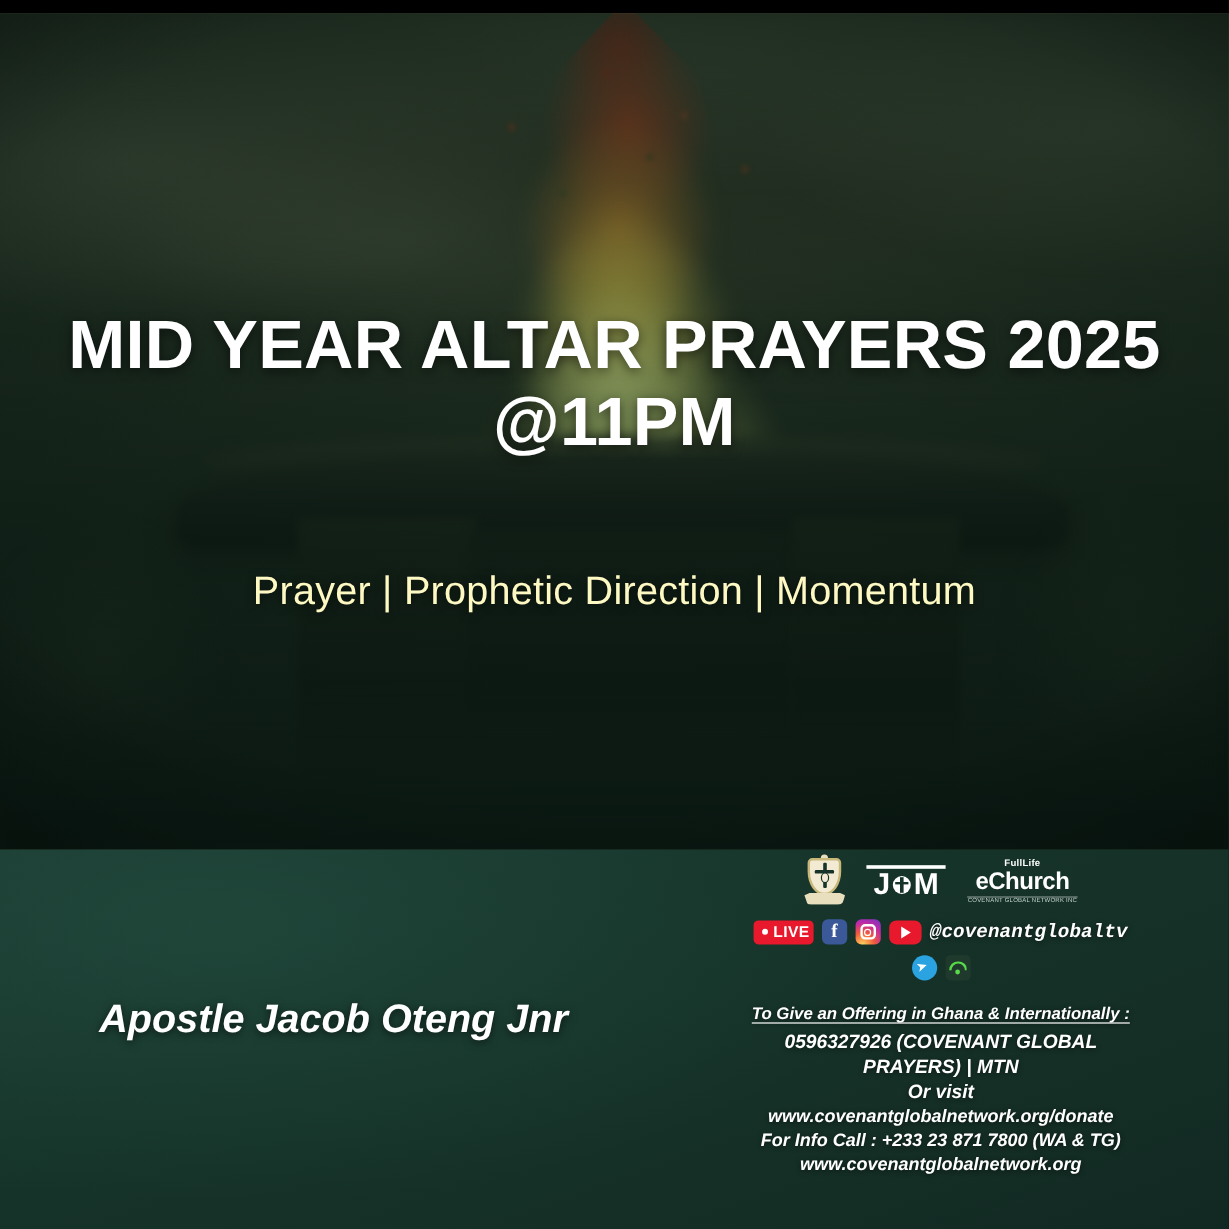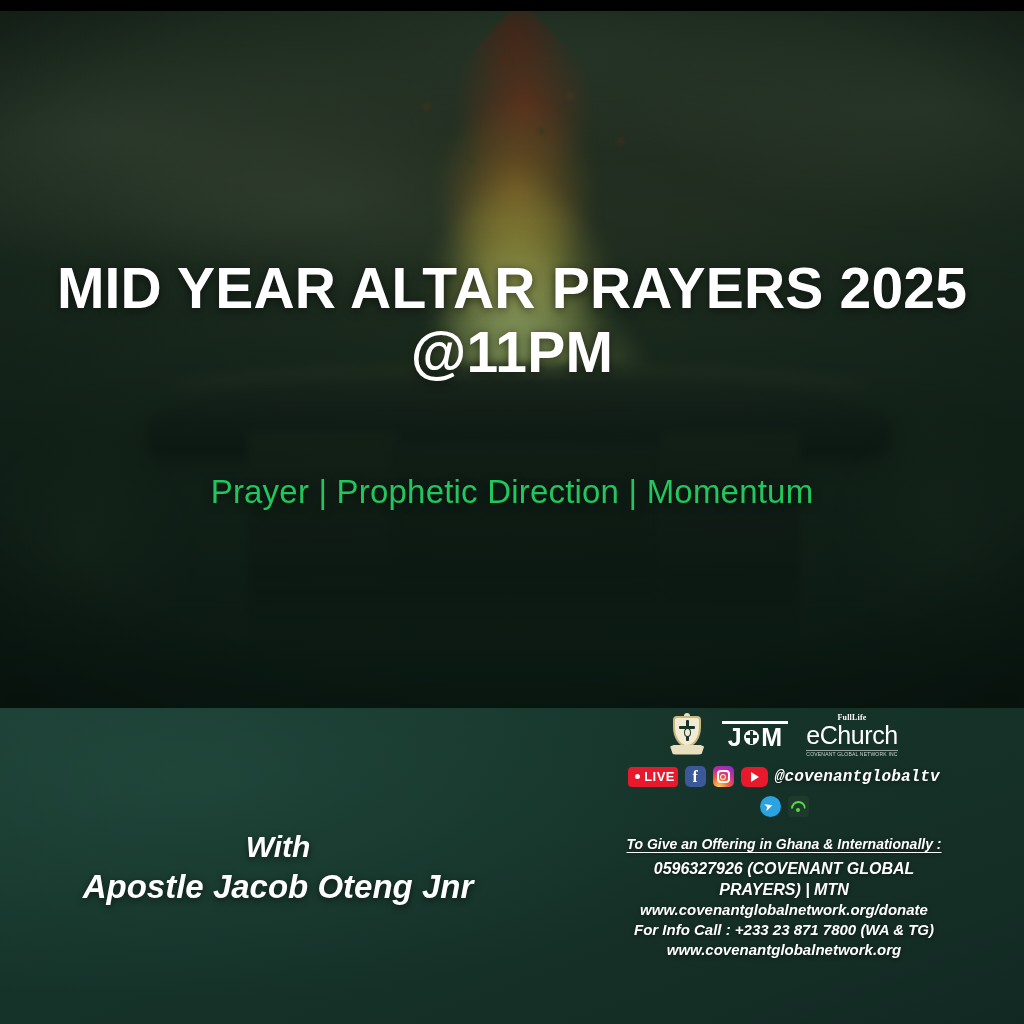--- a/index.html
+++ b/index.html
@@ -163,21 +163,21 @@
     font-weight: 700;
     line-height: 1.12;
     letter-spacing: .2px;
     text-shadow: 0 2px 10px rgba(0,0,0,.55);
     white-space: pre-line;
   }
   .subtitle {
     position: absolute;
     left: 0; top: 462px; width: 1024px;
     text-align: center;
-    color: #22c55e;
+    color: #fef9c3;
     font-size: 33px;
     font-weight: 400;
     letter-spacing: .2px;
     text-shadow: 0 2px 8px rgba(0,0,0,.55);
   }
 
   
   .footer {
     position: absolute;
     left: 0; top: 697px;
@@ -274,24 +274,23 @@
   .jom-globe::after {
     content: ""; position: absolute; left: 2px; top: 5px;
     width: 11px; height: 2.5px; background: #16342a;
   }
 
   
   .echurch { display: flex; flex-direction: column; align-items: center; line-height: 1; }
   .echurch-sup {
     color: #ffffff; font-size: 8px; font-weight: 700; letter-spacing: .2px;
     margin-bottom: 1px;
-    font-family: Liberation Serif, serif;
   }
   .echurch-main {
-    color: #ffffff; font-size: 25px; font-weight: 400; letter-spacing: -.4px;
+    color: #ffffff; font-size: 20px; font-weight: 700; letter-spacing: -.4px;
   }
   .echurch-sub {
     color: #c9d6d0; font-size: 5px; letter-spacing: .2px; margin-top: 2px;
     border-top: 1px solid rgba(255,255,255,.55);
     padding-top: 1px;
   }
 
   
   .social-row {
     position: absolute; left: 0; width: 448px;
@@ -394,21 +393,20 @@
   <div class="hero-text">
     <div class="title">MID YEAR ALTAR PRAYERS 2025
 @11PM</div>
     <div class="subtitle">Prayer | Prophetic Direction | Momentum</div>
   </div>
 
   <div class="footer">
     <div class="footer-tint"></div>
 
     <div class="speaker">
-      <span class="with">With</span>
       <span class="name">Apostle Jacob Oteng Jnr</span>
     </div>
 
     <div class="brand-col">
 
       <div class="logo-row">
         <div class="crest">
           <div class="crest-top"></div>
           <div class="crest-shield"></div>
           <div class="crest-cross-v"></div>
@@ -446,20 +444,21 @@
 
       <div class="social-row r2">
         <span class="ic ic-tg"></span>
         <span class="ic ic-wifi"></span>
       </div>
 
       <div class="give-head">To Give an Offering in Ghana &amp; Internationally :</div>
       <div class="contact-lines">
         <span class="ln">0596327926  (COVENANT GLOBAL</span>
         <span class="ln">PRAYERS) | MTN</span>
+        <span class="ln">Or visit</span>
         <span class="ln small">www.covenantglobalnetwork.org/donate</span>
         <span class="ln small">For Info Call : +233 23 871 7800 (WA &amp; TG)</span>
         <span class="ln small">www.covenantglobalnetwork.org</span>
       </div>
 
     </div>
   </div>
 
 </div>
 

